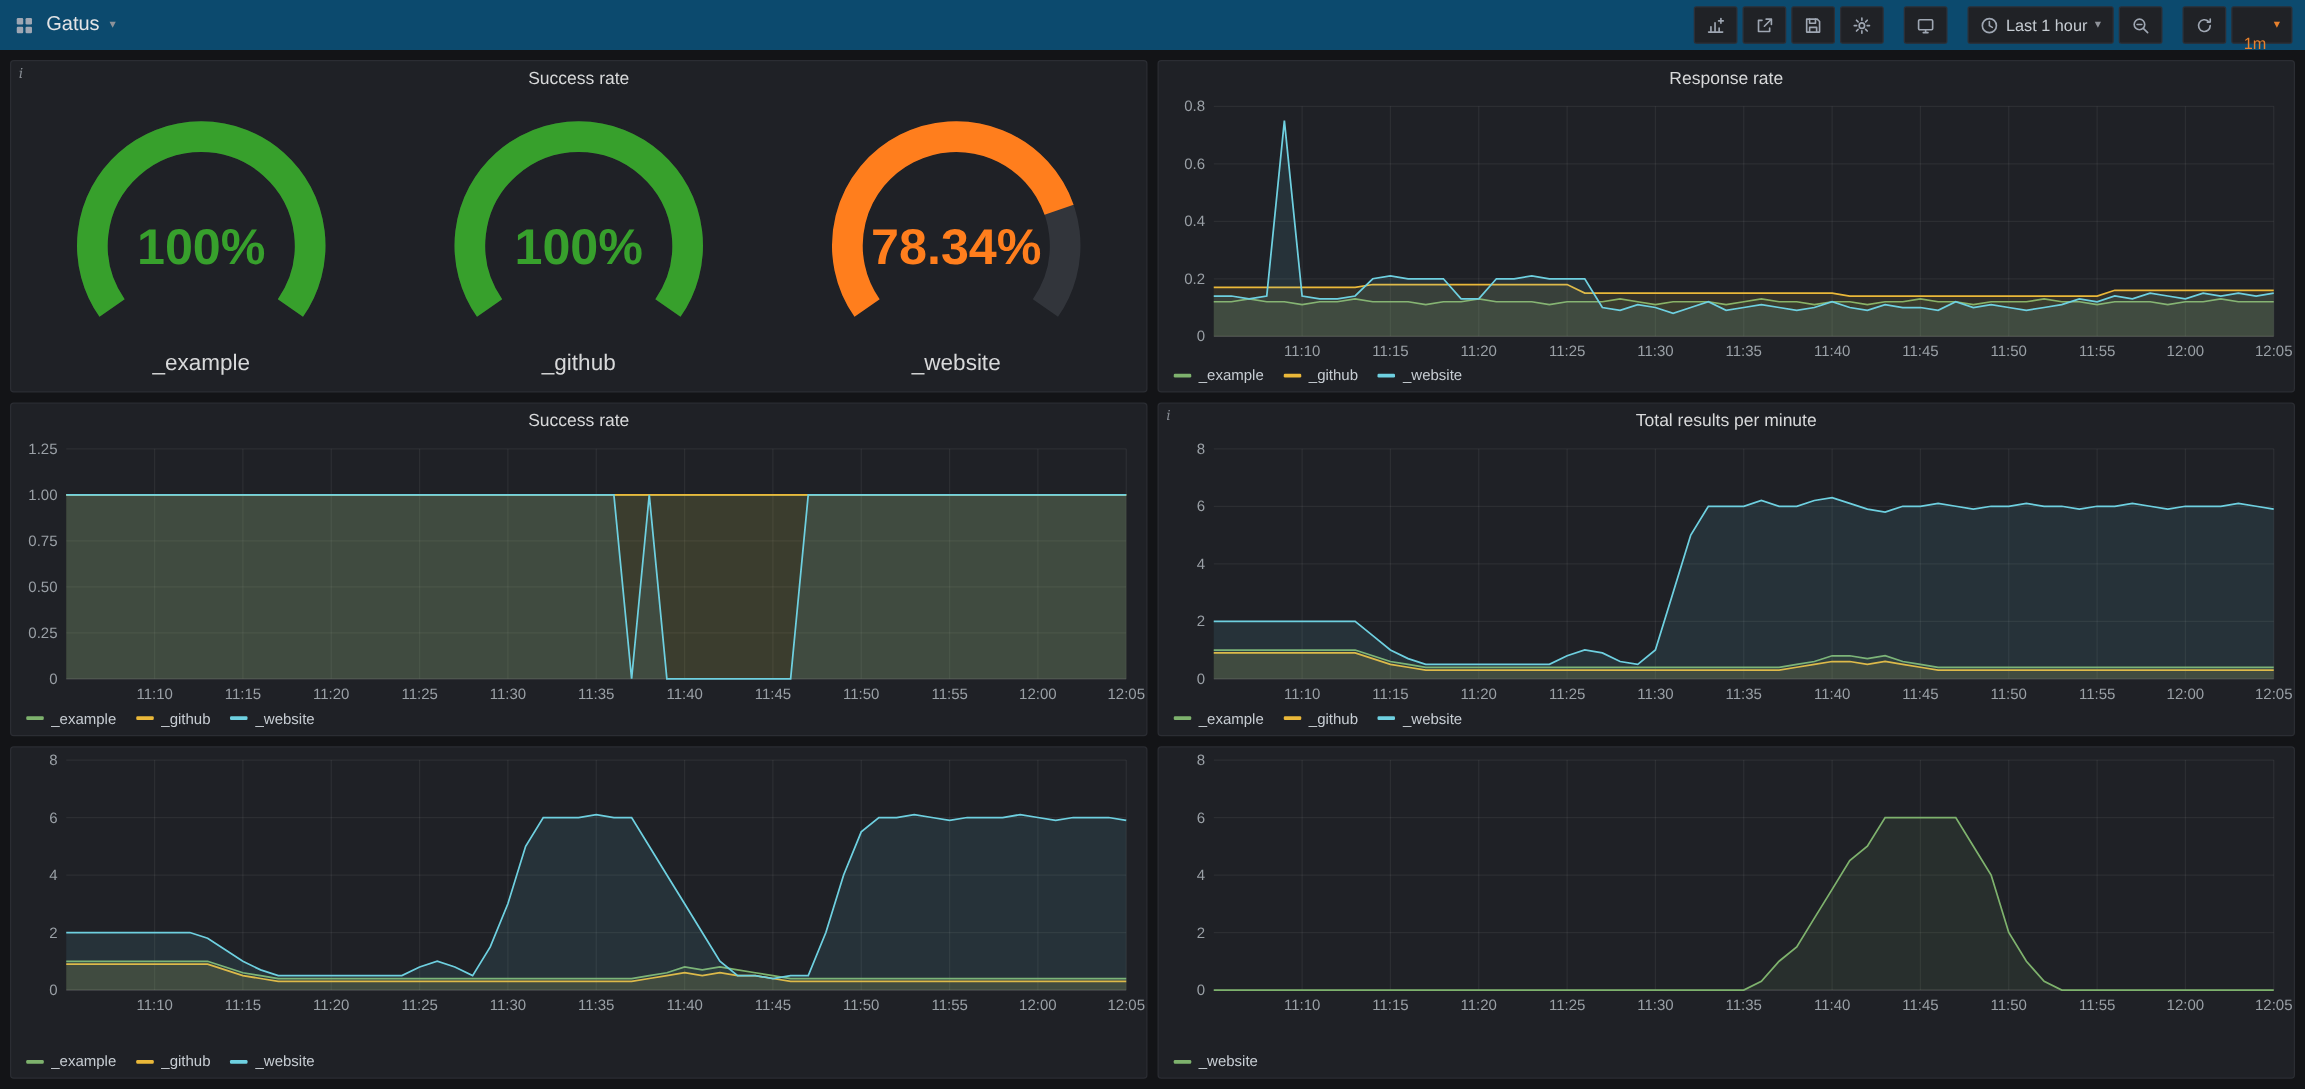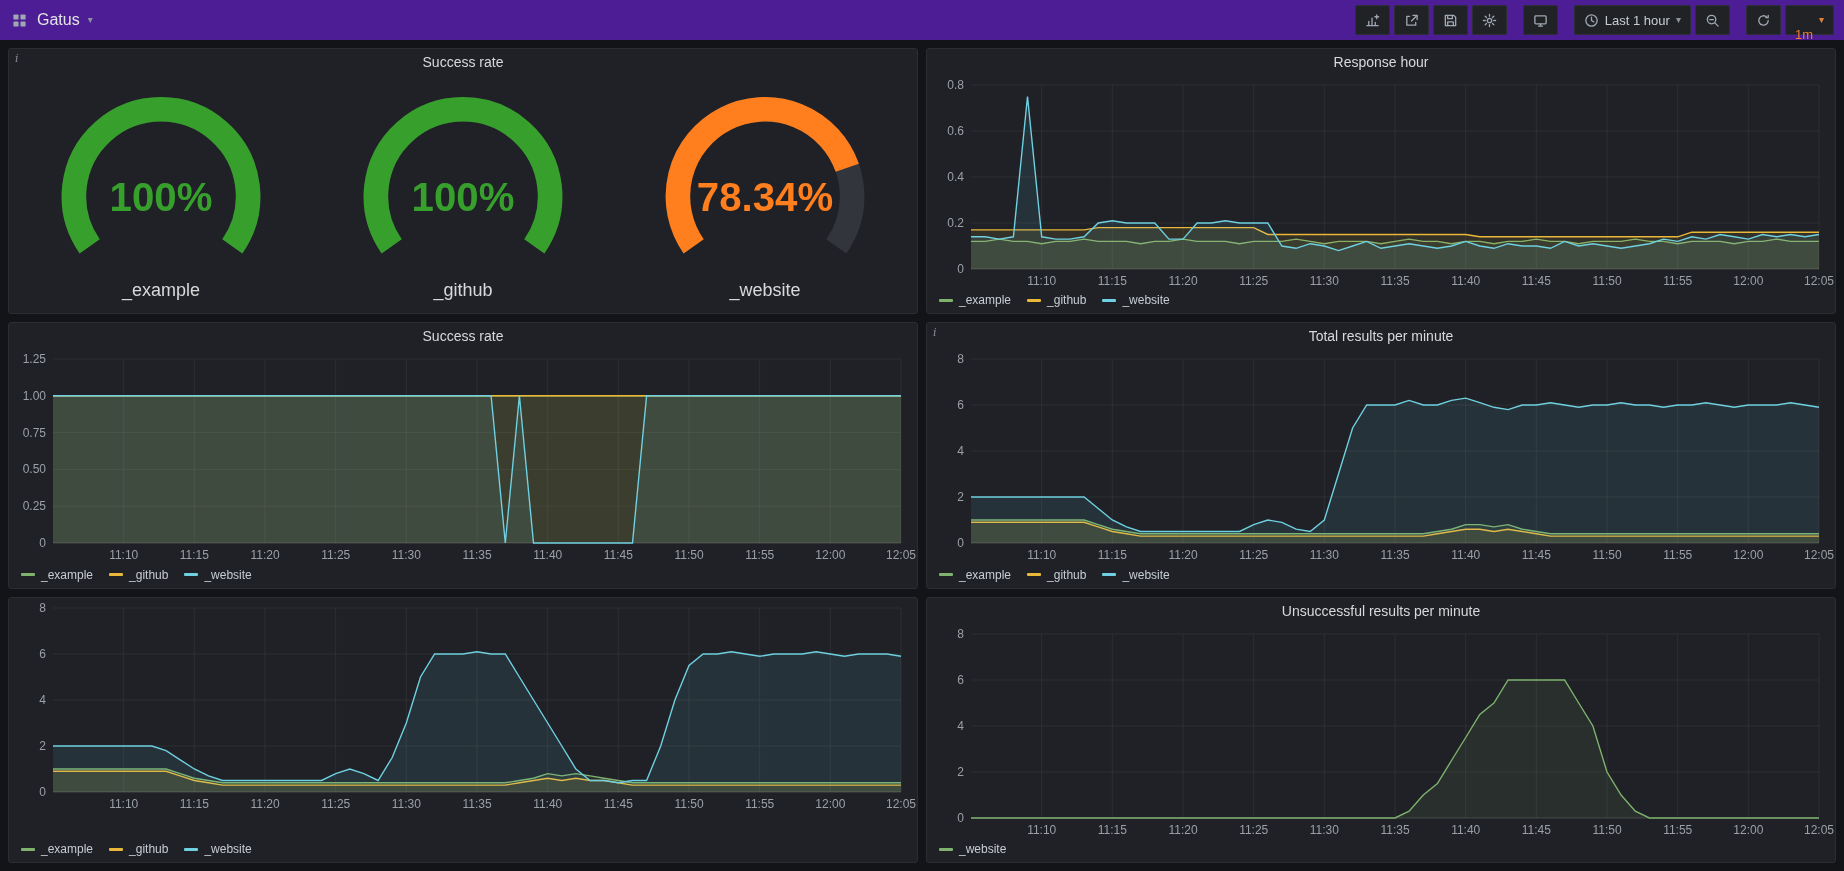--- a/index.html
+++ b/index.html
@@ -1,17 +1,17 @@
 <!DOCTYPE html>
 <html><head>
 <meta charset="utf-8">
 <style>
   *{box-sizing:border-box;margin:0;padding:0}
   html,body{width:1844px;height:871px;background:#131417;font-family:"Liberation Sans",sans-serif;color:#d8d9da;overflow:hidden}
-  .navbar{height:40px;display:flex;align-items:center;justify-content:space-between;padding:0 10px;background:#4c1d95}
+  .navbar{height:40px;display:flex;align-items:center;justify-content:space-between;padding:0 10px;background:#0c4a6e}
   .nav-left{display:flex;align-items:center;gap:8px}
   .dash-title{font-size:16px;font-weight:500;color:#e3e4e6;cursor:pointer}
   .caret{font-size:10px;color:#8e9299;line-height:1}
   .nav-right{display:flex;align-items:flex-start;gap:4px}
   .nav-btn{display:flex;align-items:center;gap:6px;height:30px;padding:0 9px;background:#202226;border:1px solid #2c2f36;border-radius:2px;color:#c7cdd3;font-size:13px;cursor:pointer;font-family:inherit}
   .nav-btn.flat{background:transparent;border:none;padding:0 2px}
   .nav-btn svg{width:15px;height:15px;stroke:#9fa7b3;fill:none;stroke-width:1.4;stroke-linecap:round;stroke-linejoin:round}
   .nav-btn svg.filled{fill:#9fa7b3;stroke:none}
   .nav-sep{width:8px}
   .dashboard{height:831px;padding:8px;display:grid;grid-template-columns:1fr 1fr;grid-template-rows:repeat(3,1fr);gap:8px}
@@ -144,21 +144,21 @@
             <path d="M 56.11 141.74 A 78 78 0 1 1 193.68 71.41" stroke="#ff7e1d" stroke-width="22" fill="none"></path>
             <text x="120" y="110" text-anchor="middle" fill="#ff7e1d" font-size="36" font-weight="600" class="gval">78.34%</text>
           </svg>
           <div class="gauge-label">_website</div>
         </div>
       </div>
   </section>
 
   <section class="panel">
     <div class="panel-header">
-      <span class="panel-title">Response hour</span>
+      <span class="panel-title">Response rate</span>
     </div>
     <div class="panel-body"><svg width="908" height="216">
           <line x1="114.7" y1="10" x2="114.7" y2="194" stroke="rgba(255,255,255,0.06)" stroke-width="1"></line>
           <line x1="185.3" y1="10" x2="185.3" y2="194" stroke="rgba(255,255,255,0.06)" stroke-width="1"></line>
           <line x1="256.0" y1="10" x2="256.0" y2="194" stroke="rgba(255,255,255,0.06)" stroke-width="1"></line>
           <line x1="326.7" y1="10" x2="326.7" y2="194" stroke="rgba(255,255,255,0.06)" stroke-width="1"></line>
           <line x1="397.3" y1="10" x2="397.3" y2="194" stroke="rgba(255,255,255,0.06)" stroke-width="1"></line>
           <line x1="468.0" y1="10" x2="468.0" y2="194" stroke="rgba(255,255,255,0.06)" stroke-width="1"></line>
           <line x1="538.7" y1="10" x2="538.7" y2="194" stroke="rgba(255,255,255,0.06)" stroke-width="1"></line>
           <line x1="609.3" y1="10" x2="609.3" y2="194" stroke="rgba(255,255,255,0.06)" stroke-width="1"></line>
@@ -395,23 +395,20 @@
           <span>_github</span>
         </span>
         <span class="legend-item">
           <i class="legend-mark" style="background: rgb(110, 208, 224);"></i>
           <span>_website</span>
         </span>
       </div>
   </section>
 
   <section class="panel">
-    <div class="panel-header">
-      <span class="panel-title">Unsuccessful results per minute</span>
-    </div>
     <div class="panel-body"><svg width="908" height="216">
           <line x1="114.7" y1="10" x2="114.7" y2="194" stroke="rgba(255,255,255,0.06)" stroke-width="1"></line>
           <line x1="185.3" y1="10" x2="185.3" y2="194" stroke="rgba(255,255,255,0.06)" stroke-width="1"></line>
           <line x1="256.0" y1="10" x2="256.0" y2="194" stroke="rgba(255,255,255,0.06)" stroke-width="1"></line>
           <line x1="326.7" y1="10" x2="326.7" y2="194" stroke="rgba(255,255,255,0.06)" stroke-width="1"></line>
           <line x1="397.3" y1="10" x2="397.3" y2="194" stroke="rgba(255,255,255,0.06)" stroke-width="1"></line>
           <line x1="468.0" y1="10" x2="468.0" y2="194" stroke="rgba(255,255,255,0.06)" stroke-width="1"></line>
           <line x1="538.7" y1="10" x2="538.7" y2="194" stroke="rgba(255,255,255,0.06)" stroke-width="1"></line>
           <line x1="609.3" y1="10" x2="609.3" y2="194" stroke="rgba(255,255,255,0.06)" stroke-width="1"></line>
           <line x1="680.0" y1="10" x2="680.0" y2="194" stroke="rgba(255,255,255,0.06)" stroke-width="1"></line>

